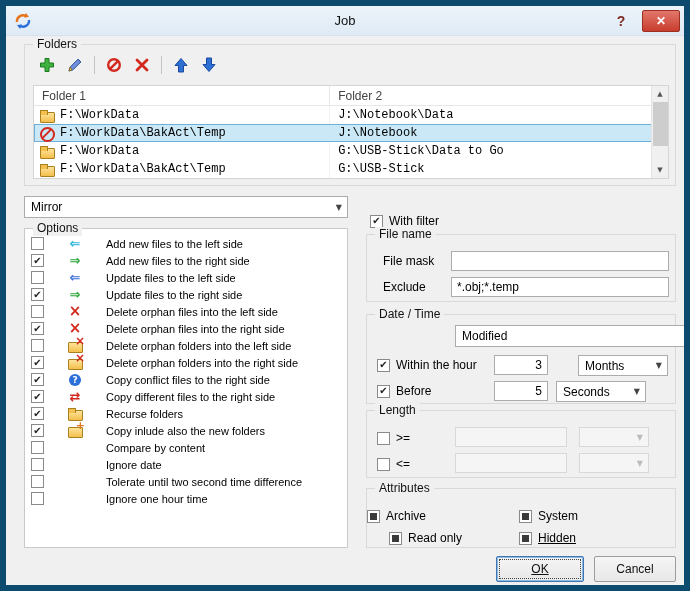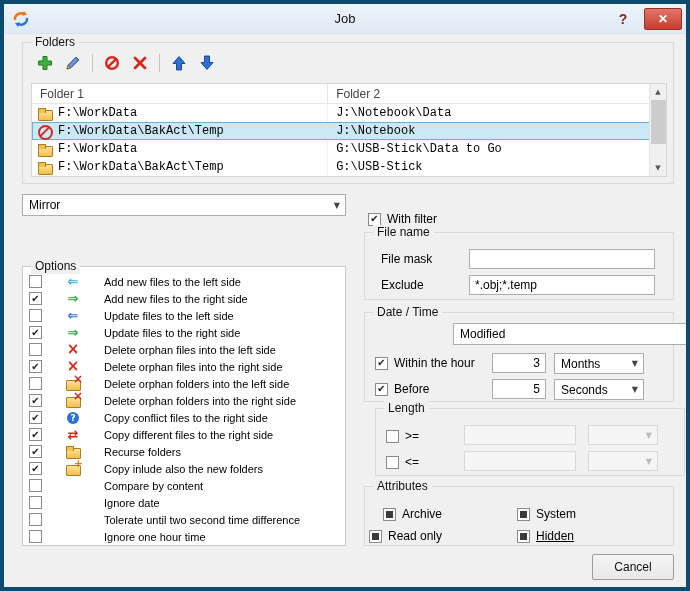--- a/index.html
+++ b/index.html
@@ -1,18 +1,18 @@
 <!DOCTYPE html>
 <html><head>
 <meta charset="utf-8">
 <style>
   html,body{margin:0;padding:0;}
   *{box-sizing:border-box;}
   body{width:690px;height:591px;font-family:"Liberation Sans",sans-serif;background:#fff;}
-  .window{position:relative;width:690px;height:591px;border:4px solid #0c4a6e;background:#f0f0f0;overflow:hidden;}
+  .window{position:relative;width:690px;height:591px;border:6px solid #0c4a6e;background:#f0f0f0;overflow:hidden;}
 
   
   .titlebar{position:absolute;top:0;left:0;right:0;height:30px;background:linear-gradient(#ecf4fb,#dfeaf5);border-bottom:1px solid #d7e2ee;}
   .app-icon{position:absolute;left:8px;top:6px;width:18px;height:18px;}
   .title-text{position:absolute;left:0;right:0;top:0;height:30px;line-height:30px;text-align:center;font-size:13px;color:#111;}
   .help-btn{position:absolute;right:52px;top:5px;width:22px;height:20px;color:#7d2a22;font-weight:bold;font-size:14px;text-align:center;line-height:20px;cursor:default;}
   .close-btn{position:absolute;right:4px;top:4px;width:38px;height:22px;background:linear-gradient(#e2776b,#c83d2e);border:1px solid #9c2f22;border-radius:2px;color:#fff;font-size:12px;font-weight:bold;display:flex;align-items:center;justify-content:center;}
 
   .client{position:absolute;top:30px;left:0;right:0;bottom:0;background:#f0f0f0;}
 
@@ -66,21 +66,21 @@
 
   
   .check-row{position:absolute;display:flex;align-items:center;gap:6px;font-size:12px;height:18px;color:#000;}
   .cb{width:13px;height:13px;background:#fff;border:1px solid #8a8a8a;flex:0 0 13px;display:inline-flex;align-items:center;justify-content:center;position:relative;font-family:"DejaVu Sans",sans-serif;}
   .cb[data-checked="true"]::before{content:"✔";font-size:10px;color:#222;line-height:1;}
   .cb[data-state="mixed"]::before{content:"";width:7px;height:7px;background:#3a3a3a;}
   .check-label[data-underline="true"]{text-decoration:underline;}
 
   
   .mode-combo{left:18px;top:160px;width:324px;}
-  .g-options{left:18px;top:192px;width:324px;height:280px;background:#fff;border-color:#c9c9c9;margin-top:40px;}
+  .g-options{left:18px;top:192px;width:324px;height:320px;background:#fff;border-color:#c9c9c9;}
   .opts{position:absolute;left:2px;right:2px;top:6px;}
   .opt-row{display:flex;align-items:center;height:17px;padding-left:4px;gap:23px;font-size:11px;color:#000;}
   .opt-icon{width:16px;height:15px;flex:0 0 16px;position:relative;display:inline-flex;align-items:center;justify-content:center;font-family:"DejaVu Sans",sans-serif;}
   .opt-icon[data-icon="arrow-left-cyan"]::before{content:"⇐";color:#2bb3d8;font-weight:bold;font-size:13px;}
   .opt-icon[data-icon="arrow-right-green"]::before{content:"⇒";color:#2ca63a;font-weight:bold;font-size:13px;}
   .opt-icon[data-icon="arrow-left-blue"]::before{content:"⇐";color:#3a6fd8;font-weight:bold;font-size:13px;}
   .opt-icon[data-icon="delete-file"]::before{content:"×";color:#d3281e;font-weight:bold;font-size:15px;line-height:1;}
   .opt-icon[data-icon="conflict-question"]::before{content:"?";background:#2b6fd8;color:#fff;border-radius:50%;width:12px;height:12px;font-size:9px;font-weight:bold;display:flex;align-items:center;justify-content:center;}
   .opt-icon[data-icon="copy-different"]::before{content:"⇄";color:#d3281e;font-weight:bold;font-size:13px;}
   .opt-icon[data-icon="folder"]::before,
@@ -89,49 +89,49 @@
   .opt-icon[data-icon="folder"]::after{content:"";position:absolute;left:1px;top:2px;width:6px;height:4px;background:#f3bf4d;border:1px solid #a8801e;border-bottom:none;}
   .opt-icon[data-icon="delete-folder"]::after{content:"×";position:absolute;right:-2px;top:-4px;color:#d3281e;font-weight:bold;font-size:12px;}
   .opt-icon[data-icon="folder-new"]::after{content:"+";position:absolute;right:-2px;top:-4px;color:#e07818;font-weight:bold;font-size:11px;}
 
   
   .with-filter{left:364px;top:176px;}
   .g-filename{left:360px;top:198px;width:310px;height:68px;}
   .flabel{position:absolute;font-size:12px;color:#000;}
   .g-filename .flabel.l1{left:16px;top:19px;}
   .g-filename .flabel.l2{left:16px;top:45px;}
-  .g-filename .tinput{left:84px;width:186px;margin-left:20px;}
+  .g-filename .tinput{left:84px;width:218px;}
   .g-filename .i1{top:16px;}
   .g-filename .i2{top:42px;}
 
   .g-datetime{left:360px;top:278px;width:310px;height:90px;}
   .dt-mode{left:88px;top:10px;width:254px;}
   .dt-within-check{left:10px;top:41px;}
   .dt-before-check{left:10px;top:67px;}
   .g-datetime .ninput{left:127px;width:54px;}
   .g-datetime .nv1{top:40px;}
   .g-datetime .nv2{top:66px;}
   .g-datetime .unit{left:189px;width:90px;height:21px;}
-  .g-datetime .u1{top:40px;}
+  .g-datetime .u1{top:40px;margin-left:22px;}
   .g-datetime .u2{top:66px;}
 
-  .g-length{left:360px;top:374px;width:310px;height:68px;margin-left:11px;}
+  .g-length{left:360px;top:374px;width:310px;height:68px;}
   .len-ge-check{left:10px;top:18px;}
   .len-le-check{left:10px;top:44px;}
   .g-length .ninput{left:88px;width:112px;}
   .g-length .nv1{top:16px;}
   .g-length .nv2{top:42px;}
   .g-length .unit{left:212px;width:70px;height:20px;}
   .g-length .u1{top:16px;}
   .g-length .u2{top:42px;}
 
   .g-attrs{left:360px;top:452px;width:310px;height:60px;}
-  .attr-archive{left:18px;top:18px;}
+  .attr-archive{left:0;top:18px;}
   .attr-system{left:152px;top:18px;}
-  .attr-readonly{left:4px;top:40px;}
+  .attr-readonly{left:22px;top:40px;}
   .attr-hidden{left:152px;top:40px;}
 
   
   .btn{position:absolute;height:26px;font-size:12px;color:#111;background:linear-gradient(#f5f5f5,#e8e8e8);border:1px solid #9c9c9c;border-radius:2px;}
   .btn-ok{left:490px;top:520px;width:88px;border-color:#3f76b0;box-shadow:inset 0 0 0 1px #8cbbe4;text-decoration:underline;outline:1px dotted #444;outline-offset:-4px;}
   .btn-cancel{left:588px;top:520px;width:82px;}
 </style>
 </head>
 <body>
 
@@ -410,16 +410,17 @@
       <div class="check-row attr-readonly">
         <span class="cb" data-state="mixed"></span>
         <span class="check-label">Read only</span>
       </div>
       <div class="check-row attr-hidden">
         <span class="cb" data-state="mixed"></span>
         <span class="check-label" data-underline="true">Hidden</span>
       </div>
     </div>
 
+    <button class="btn btn-ok">OK</button>
     <button class="btn btn-cancel">Cancel</button>
 
   </div>
 </div>
 
 </body></html>

